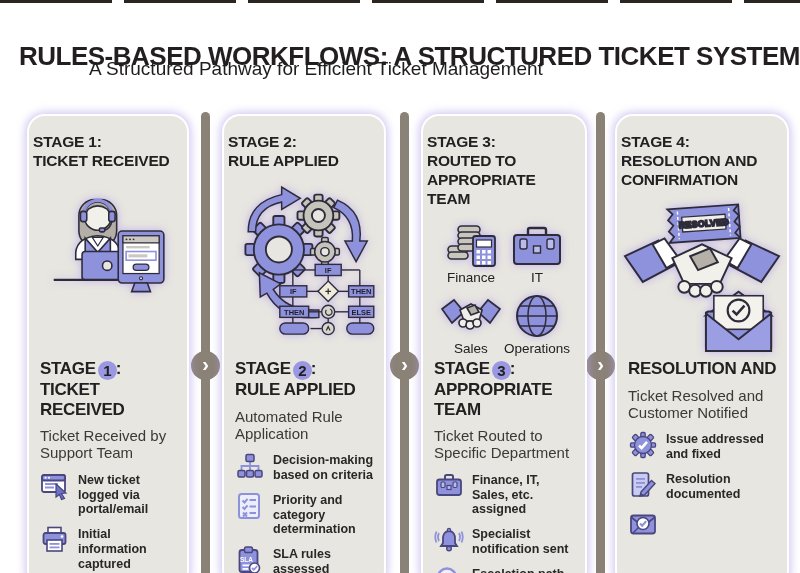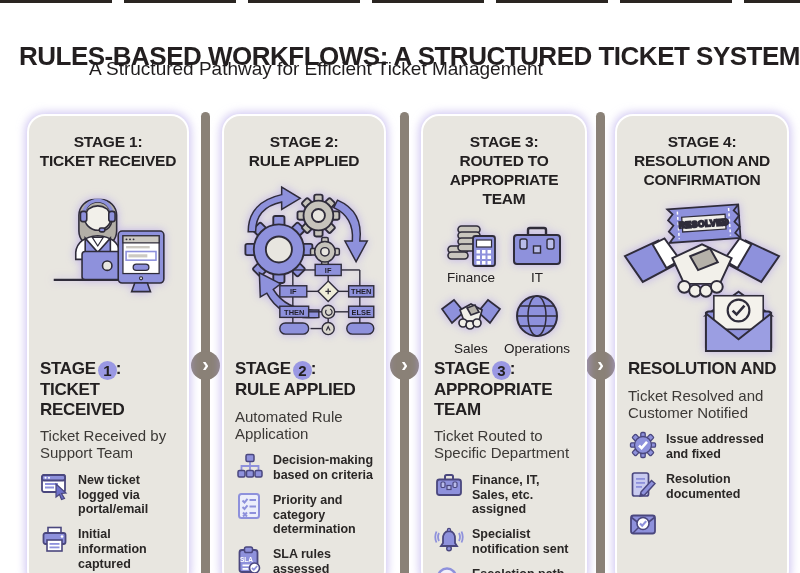--- a/index.html
+++ b/index.html
@@ -22,21 +22,21 @@
   .card{
     position:absolute;top:116px;height:470px;background:#e8e6e0;
     border-radius:16px;
     box-shadow:0 0 0 2px #ffffff,0 0 9px 4px rgba(178,163,233,.6);
   }
   #card0{left:29px;width:158px}
   #card1{left:224px;width:160px}
   #card2{left:423px;width:162px}
   #card3{left:617px;width:170px}
   .top-title{
-    margin:17px 4px 0;text-align:center;font-weight:bold;font-size:15.5px;
+    margin:17px 4px 0;text-align:left;font-weight:bold;font-size:15.5px;
     line-height:1.22;white-space:pre-line;letter-spacing:-0.2px;color:#232021;
   }
   .illu{display:flex;justify-content:center;margin-top:5px;}
   .illu svg{filter:drop-shadow(0 0 4px rgba(177,160,236,.75));}
   .teams{display:grid;grid-template-columns:1fr 1fr;row-gap:8px;margin-top:8px;padding:0 4px;}
   .team{display:flex;flex-direction:column;align-items:center;}
   .team-label{font-size:13.5px;color:#232021;margin-top:2px;}
   .lower{position:absolute;top:243px;left:11px;right:7px;}
   .stage-line,.line2{font-size:17px;font-weight:bold;letter-spacing:-0.3px;color:#232021;line-height:1.15;}
   .badge{

